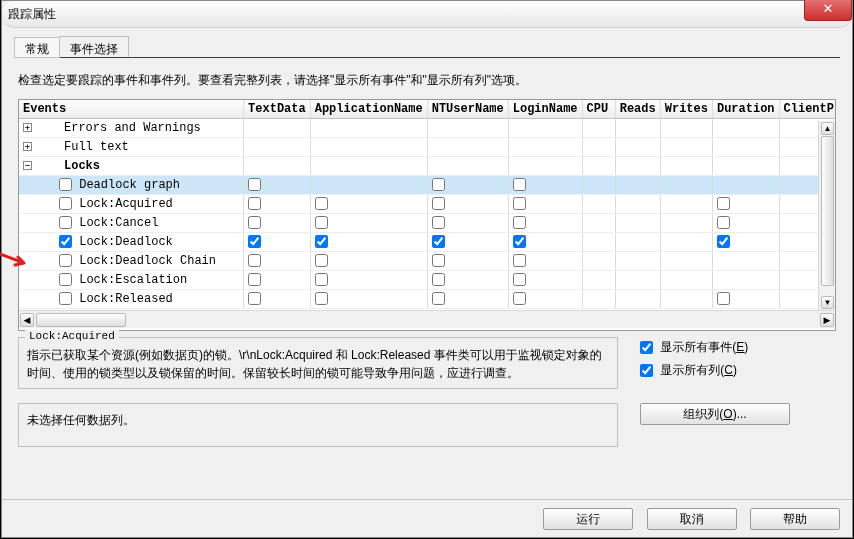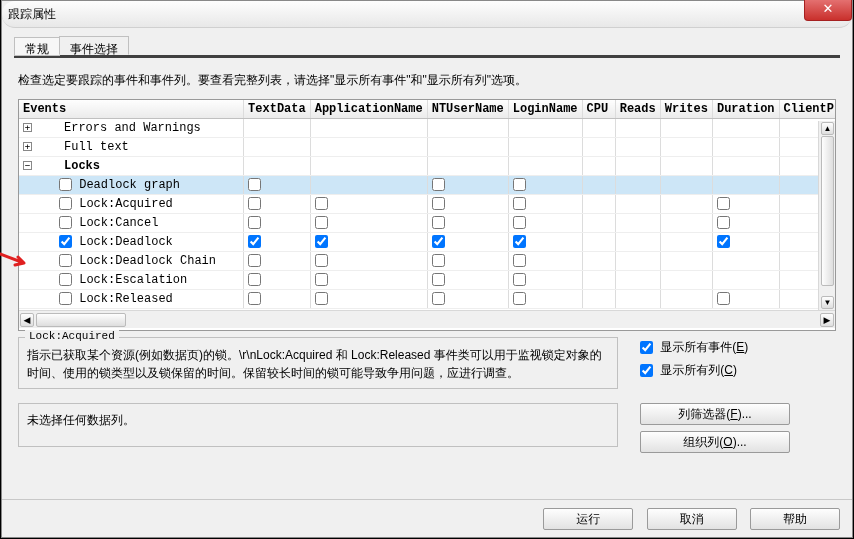--- a/index.html
+++ b/index.html
@@ -46,21 +46,21 @@
     line-height: 20px;
     font-size: 13px;
     cursor: pointer;
   }
   .dialog-body {
     padding: 8px 12px 8px 12px;
   }
   .tabstrip {
     height: 22px;
     display: flex;
-    border-bottom: 3px solid #404040;
+    border-bottom: 1px solid #404040;
   }
   .tab {
     padding: 3px 10px 4px;
     border: 1px solid #c0c0c0;
     background: #f7f7f7;
     margin-right: -1px;
     position: relative;
     top: 1px;
     cursor: pointer;
   }
@@ -437,23 +437,20 @@
         </label>
       </div>
     </div>
 
     <div class="lower-row">
       <div class="groupbox" style="height:44px;">
         <div>未选择任何数据列。</div>
       </div>
       <div class="sidebtns">
         <button class="btn">
-          <span>列筛选器(</span><span class="uline">F</span><span>)...</span>
-        </button>
-        <button class="btn">
           <span>组织列(</span><span class="uline">O</span><span>)...</span>
         </button>
       </div>
     </div>
   </div>
 
   <div class="footer">
     <button class="btn">运行</button>
     <button class="btn">取消</button>
     <button class="btn">帮助</button>

